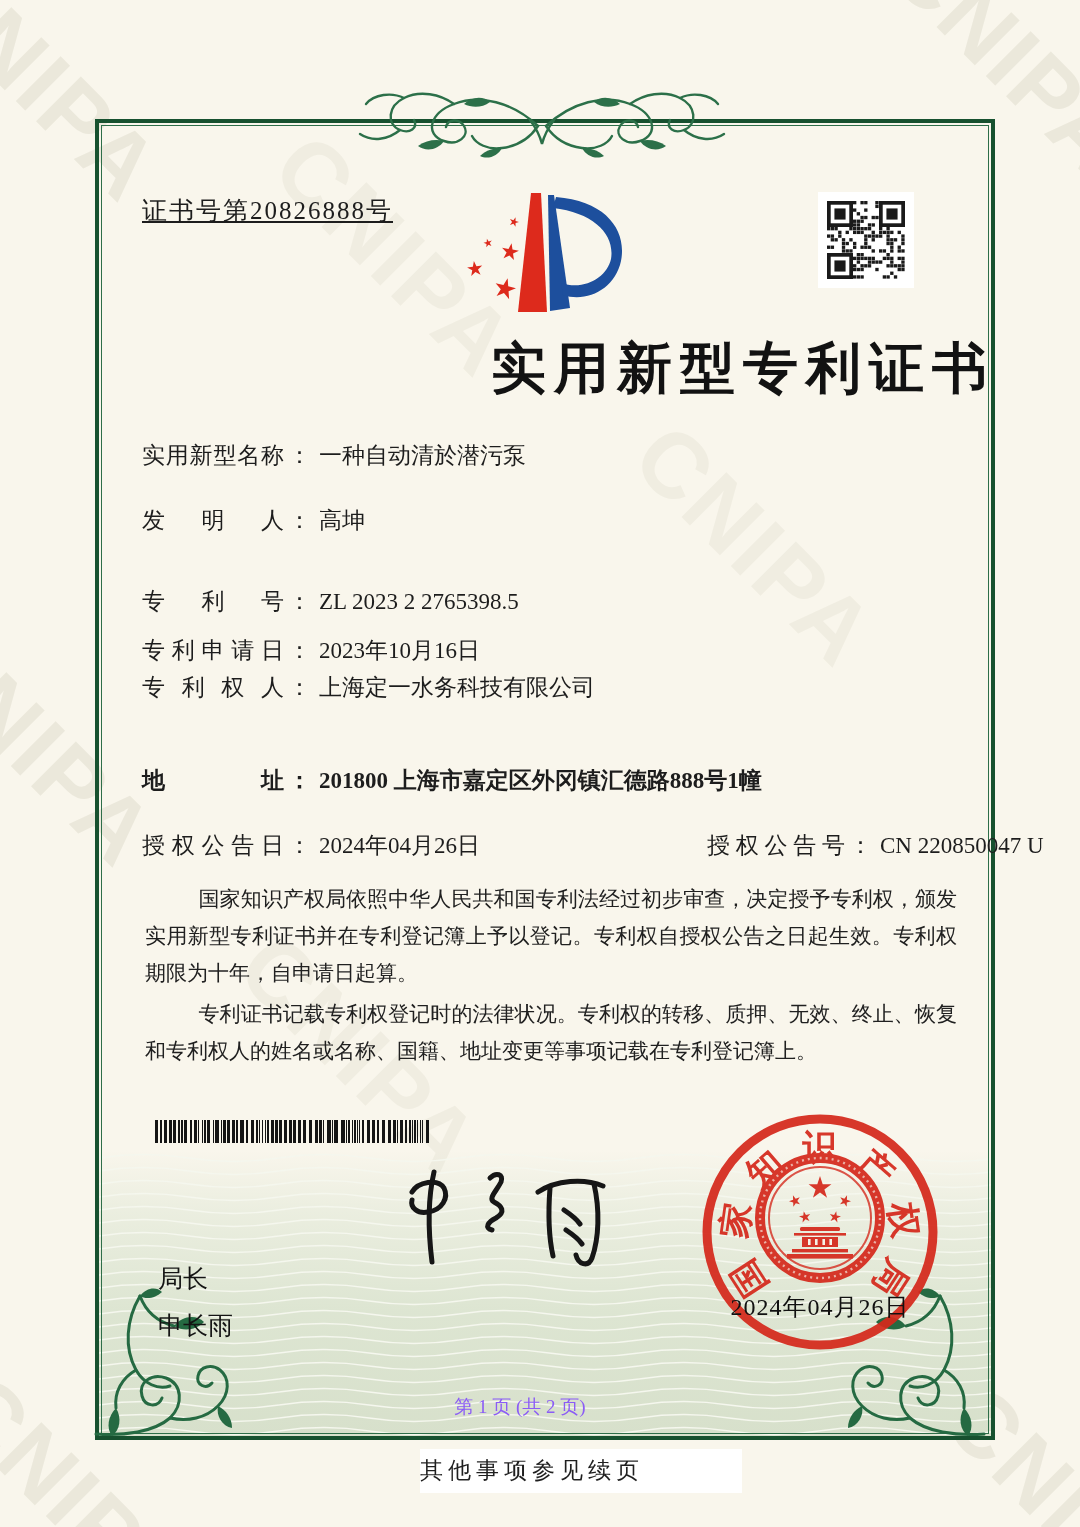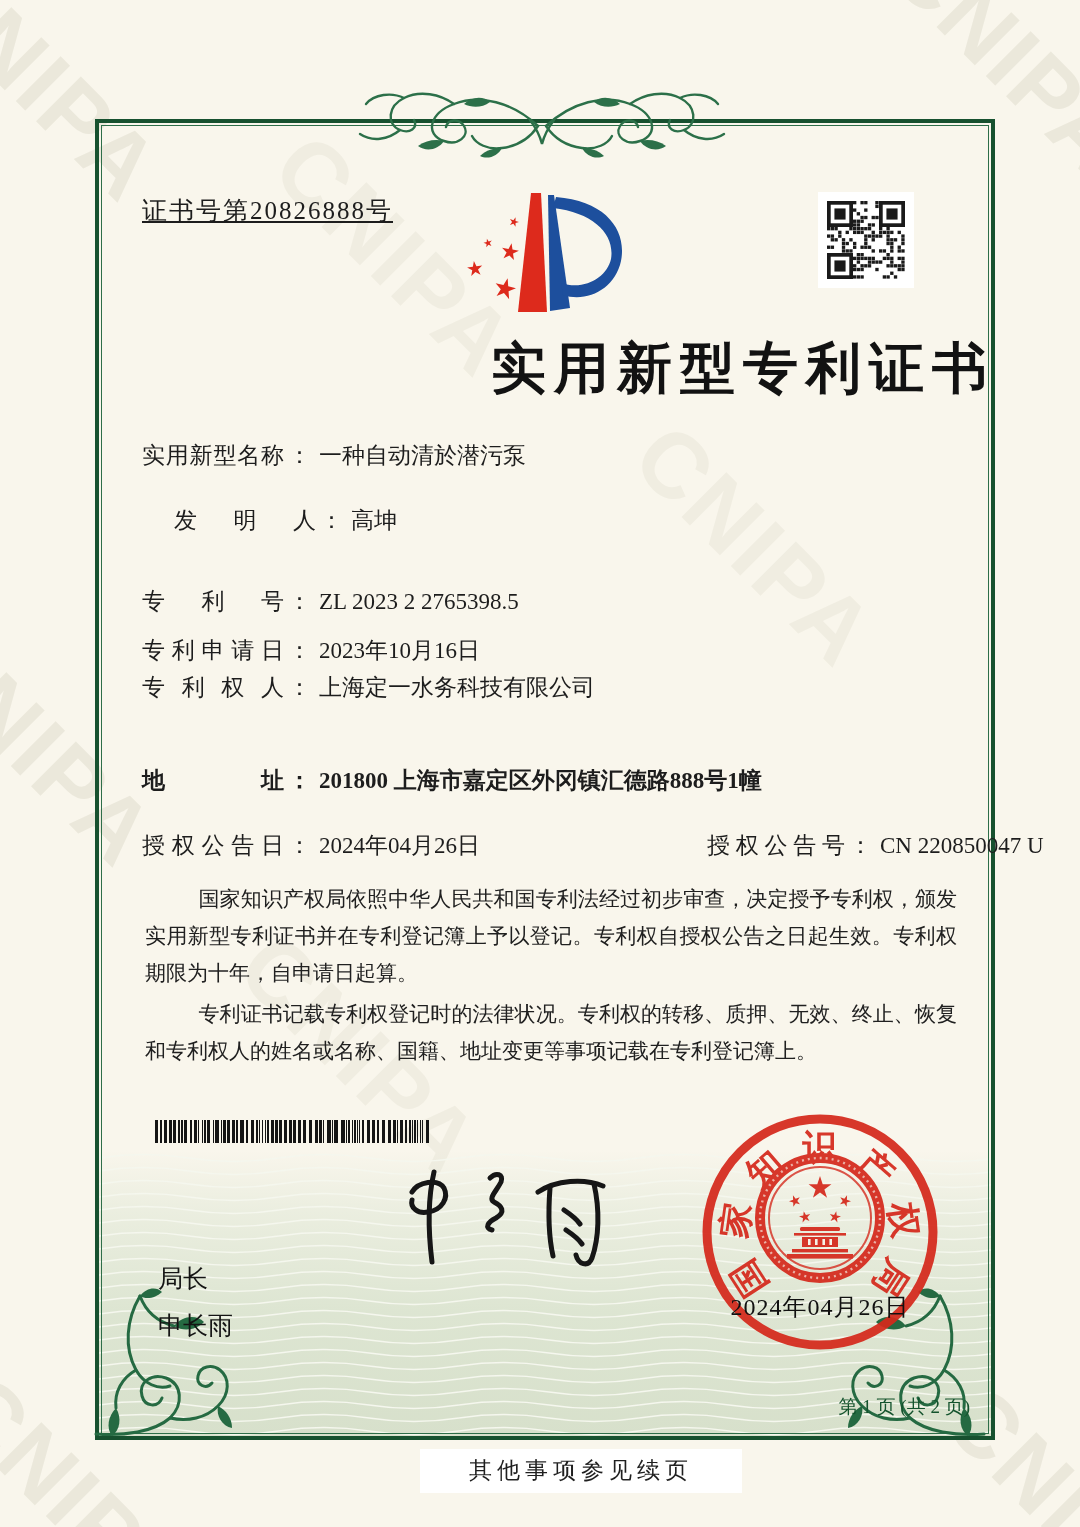--- a/index.html
+++ b/index.html
@@ -34,24 +34,24 @@
   
   .barcode{position:absolute;left:155px;top:1120px;width:276px;height:23px;z-index:4;}
   
   .director{position:absolute;left:158px;top:1262px;z-index:4;
       font-family:"Liberation Sans","DejaVu Sans",sans-serif;font-size:25px;color:#141414;}
   .director div{margin-bottom:14px;}
   .sig{position:absolute;left:398px;top:1158px;z-index:4;}
   
   .seal{position:absolute;left:690px;top:1102px;width:260px;height:260px;z-index:5;}
   
-  .pageinfo{position:absolute;left:70px;top:1394px;width:900px;text-align:right;
-      font-size:19px;color:#14532d;z-index:4;}
+  .pageinfo{position:absolute;left:70px;top:1394px;width:900px;text-align:center;
+      font-size:19px;color:#8b5cf6;z-index:4;}
   .contnote{position:absolute;left:420px;top:1449px;width:322px;height:44px;line-height:44px;
-      background:#ffffff;text-align:center;font-size:23px;letter-spacing:5px;color:#1f1f1f;z-index:4;}
+      background:#ffffff;text-align:left;font-size:23px;letter-spacing:5px;color:#1f1f1f;z-index:4;}
   .qrbox{position:absolute;left:818px;top:192px;width:96px;height:96px;background:#fff;z-index:4;
       display:flex;align-items:center;justify-content:center;}
   .logo{position:absolute;left:455px;top:175px;z-index:4;}
 </style>
 </head>
 <body>
 
 <div class="page">
 
   <div class="wm" style="left:-130px;top:25px;">CNIPA</div>
@@ -282,21 +282,21 @@
           <rect x="72" y="80" width="3.6" height="3.6"></rect>
         </g>
     </svg>
   </div>
 
   <div class="title">实用新型专利证书</div>
 
   <div class="row" style="top:440px;">
     <span class="flabel">实用新型名称</span><span class="colon">：</span><span>一种自动清於潜污泵</span>
   </div>
-  <div class="row" style="top:505px;margin-left:32px;">
+  <div class="row" style="top:505px;">
     <span class="flabel">发明人</span><span class="colon">：</span><span>高坤</span>
   </div>
   <div class="row" style="top:586px;">
     <span class="flabel">专利号</span><span class="colon">：</span><span>ZL 2023 2 2765398.5</span>
   </div>
   <div class="row" style="top:635px;">
     <span class="flabel">专利申请日</span><span class="colon">：</span><span>2023年10月16日</span>
   </div>
   <div class="row" style="top:672px;">
     <span class="flabel">专利权人</span><span class="colon">：</span><span>上海定一水务科技有限公司</span>

